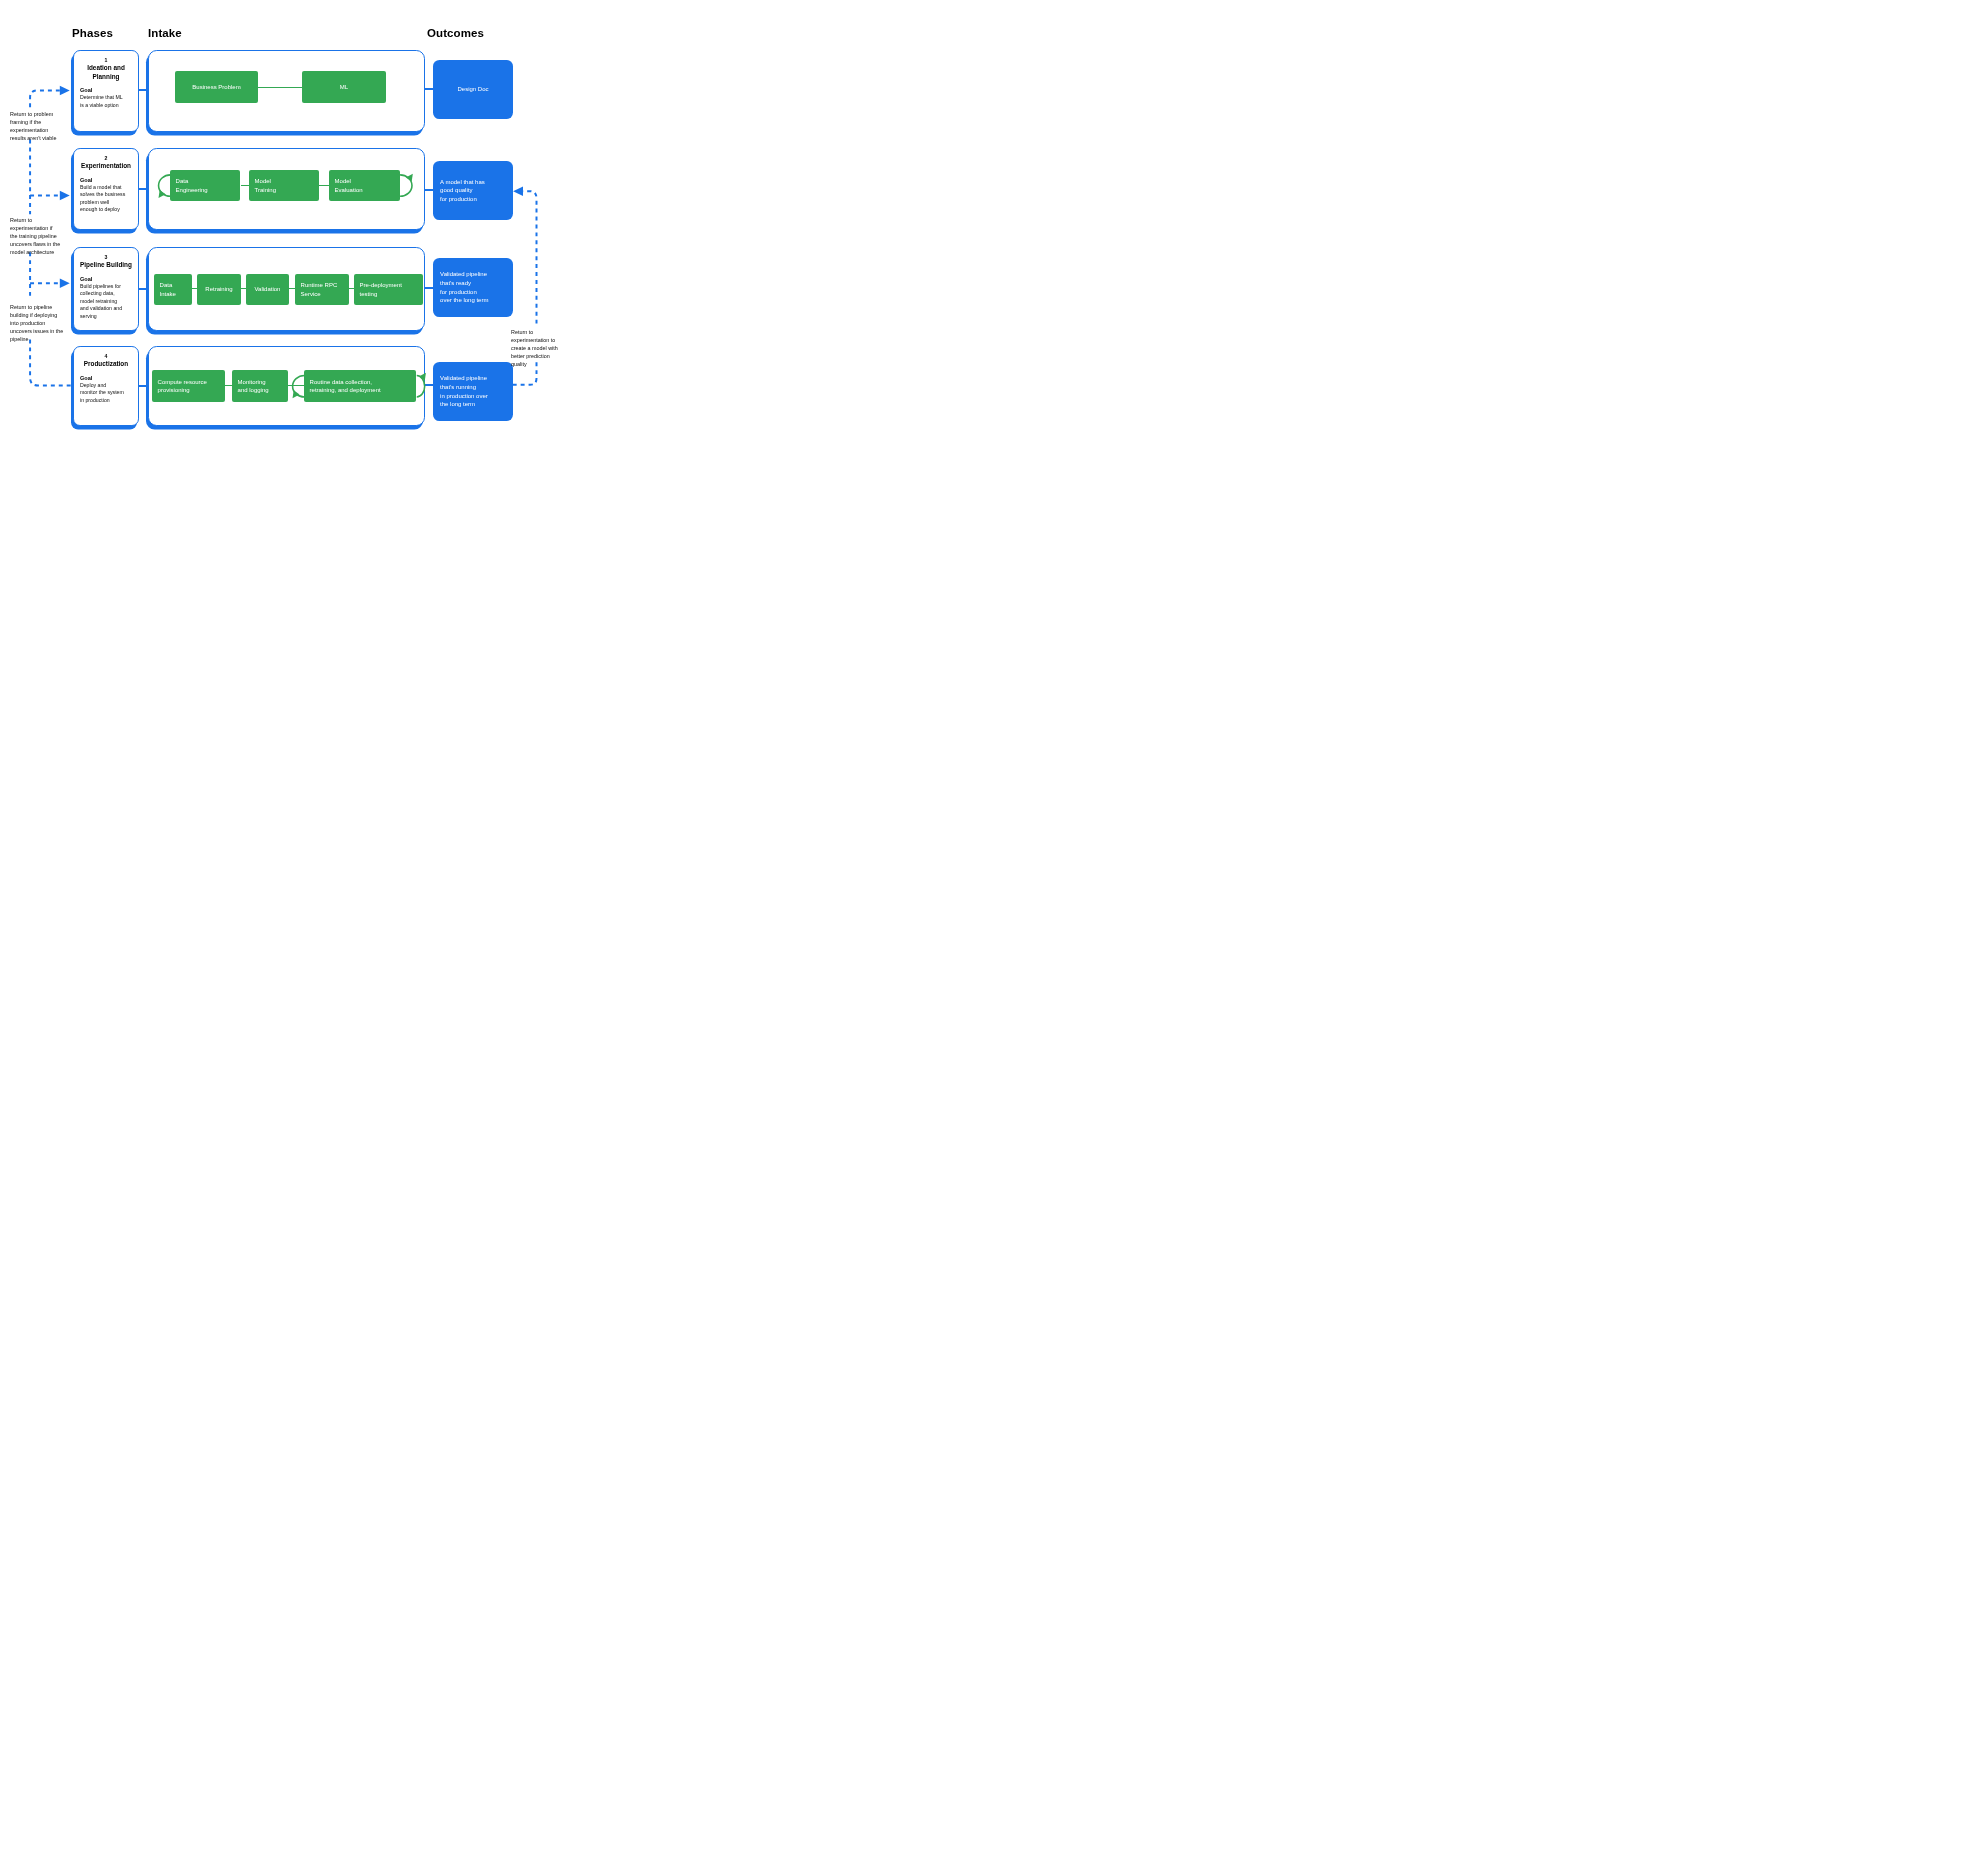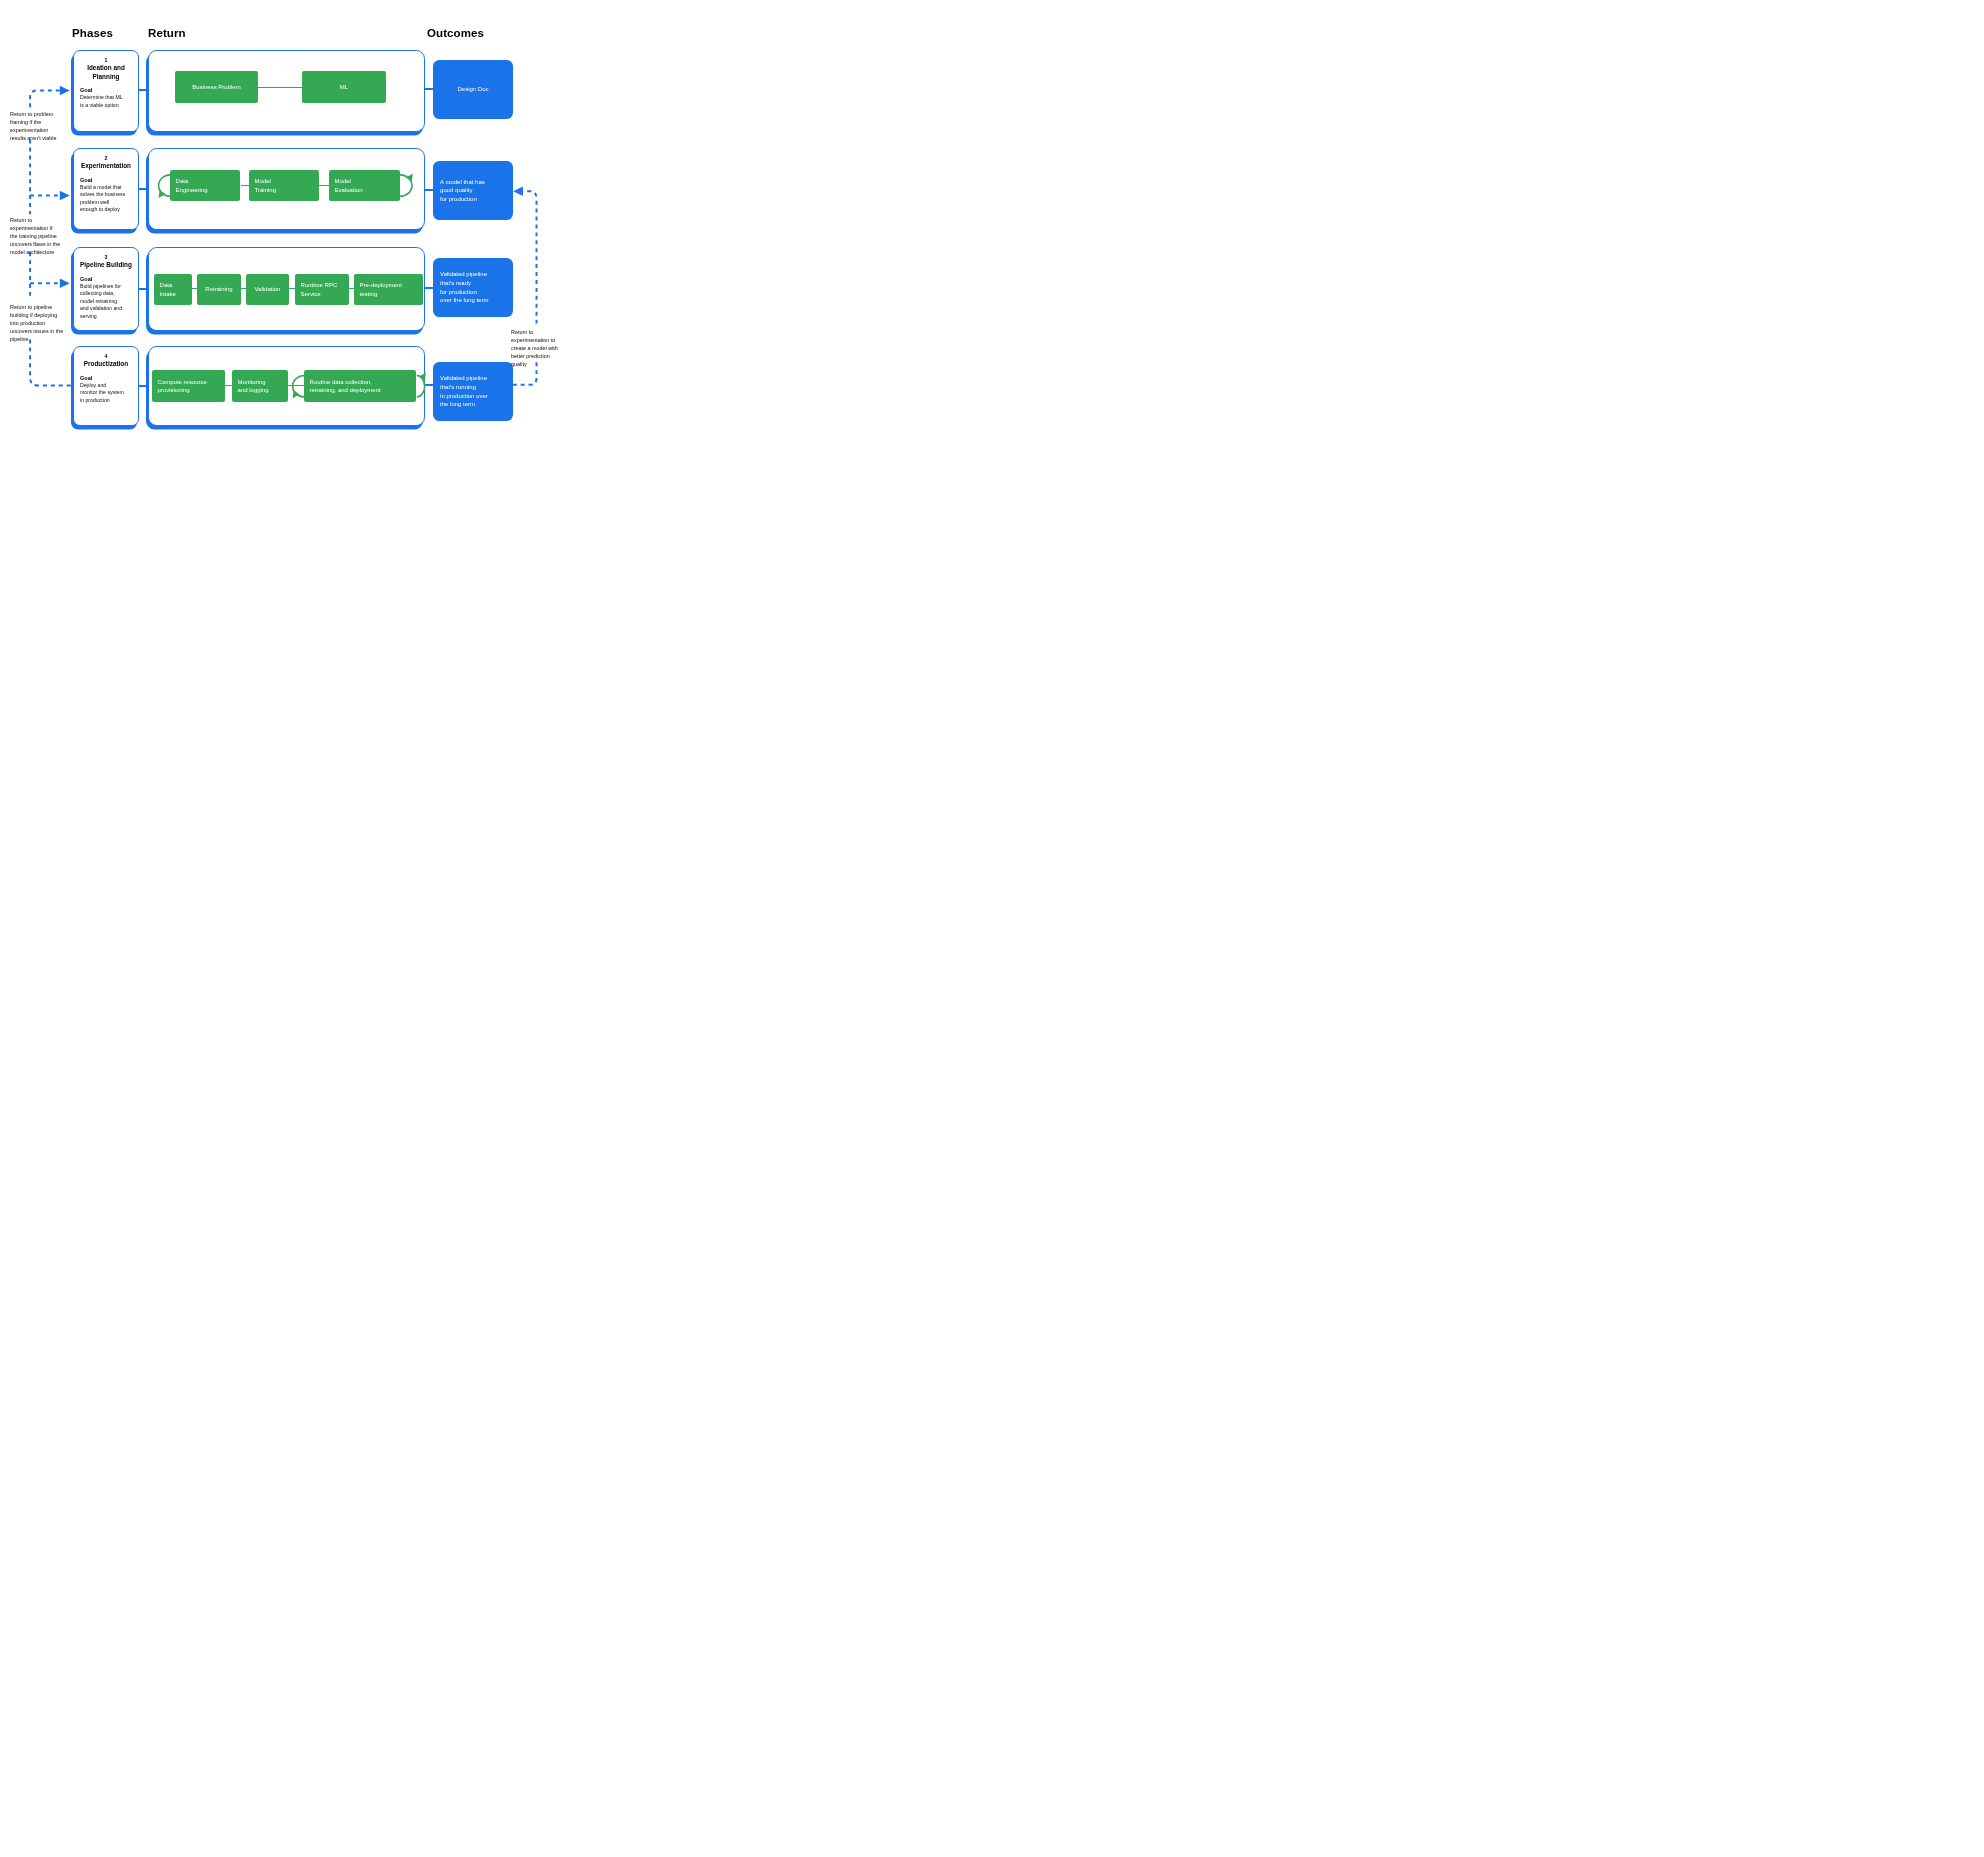--- a/index.html
+++ b/index.html
@@ -33,21 +33,21 @@
   .loop{stroke:#34A853;stroke-width:4;fill:none;}
   .bluefill{fill:#1A73E8;}
   .greenfill{fill:#34A853;}
 </style>
 </head>
 <body>
 
 <div class="canvas">
 
   <div class="hdr" style="left:72px;">Phases</div>
-  <div class="hdr" style="left:148px;">Return</div>
+  <div class="hdr" style="left:148px;">Intake</div>
   <div class="hdr" style="left:427px;text-align:right;">Outcomes</div>
 
   <div class="stub" style="left:137px;top:89px;width:12px;"></div>
   <div class="stub" style="left:424px;top:88px;width:9.5px;"></div>
   <div class="stub" style="left:137px;top:188px;width:12px;"></div>
   <div class="stub" style="left:424px;top:189px;width:9.5px;"></div>
   <div class="stub" style="left:137px;top:288px;width:12px;"></div>
   <div class="stub" style="left:424px;top:287px;width:9.5px;"></div>
   <div class="stub" style="left:137px;top:385px;width:12px;"></div>
   <div class="stub" style="left:424px;top:384px;width:9.5px;"></div>

